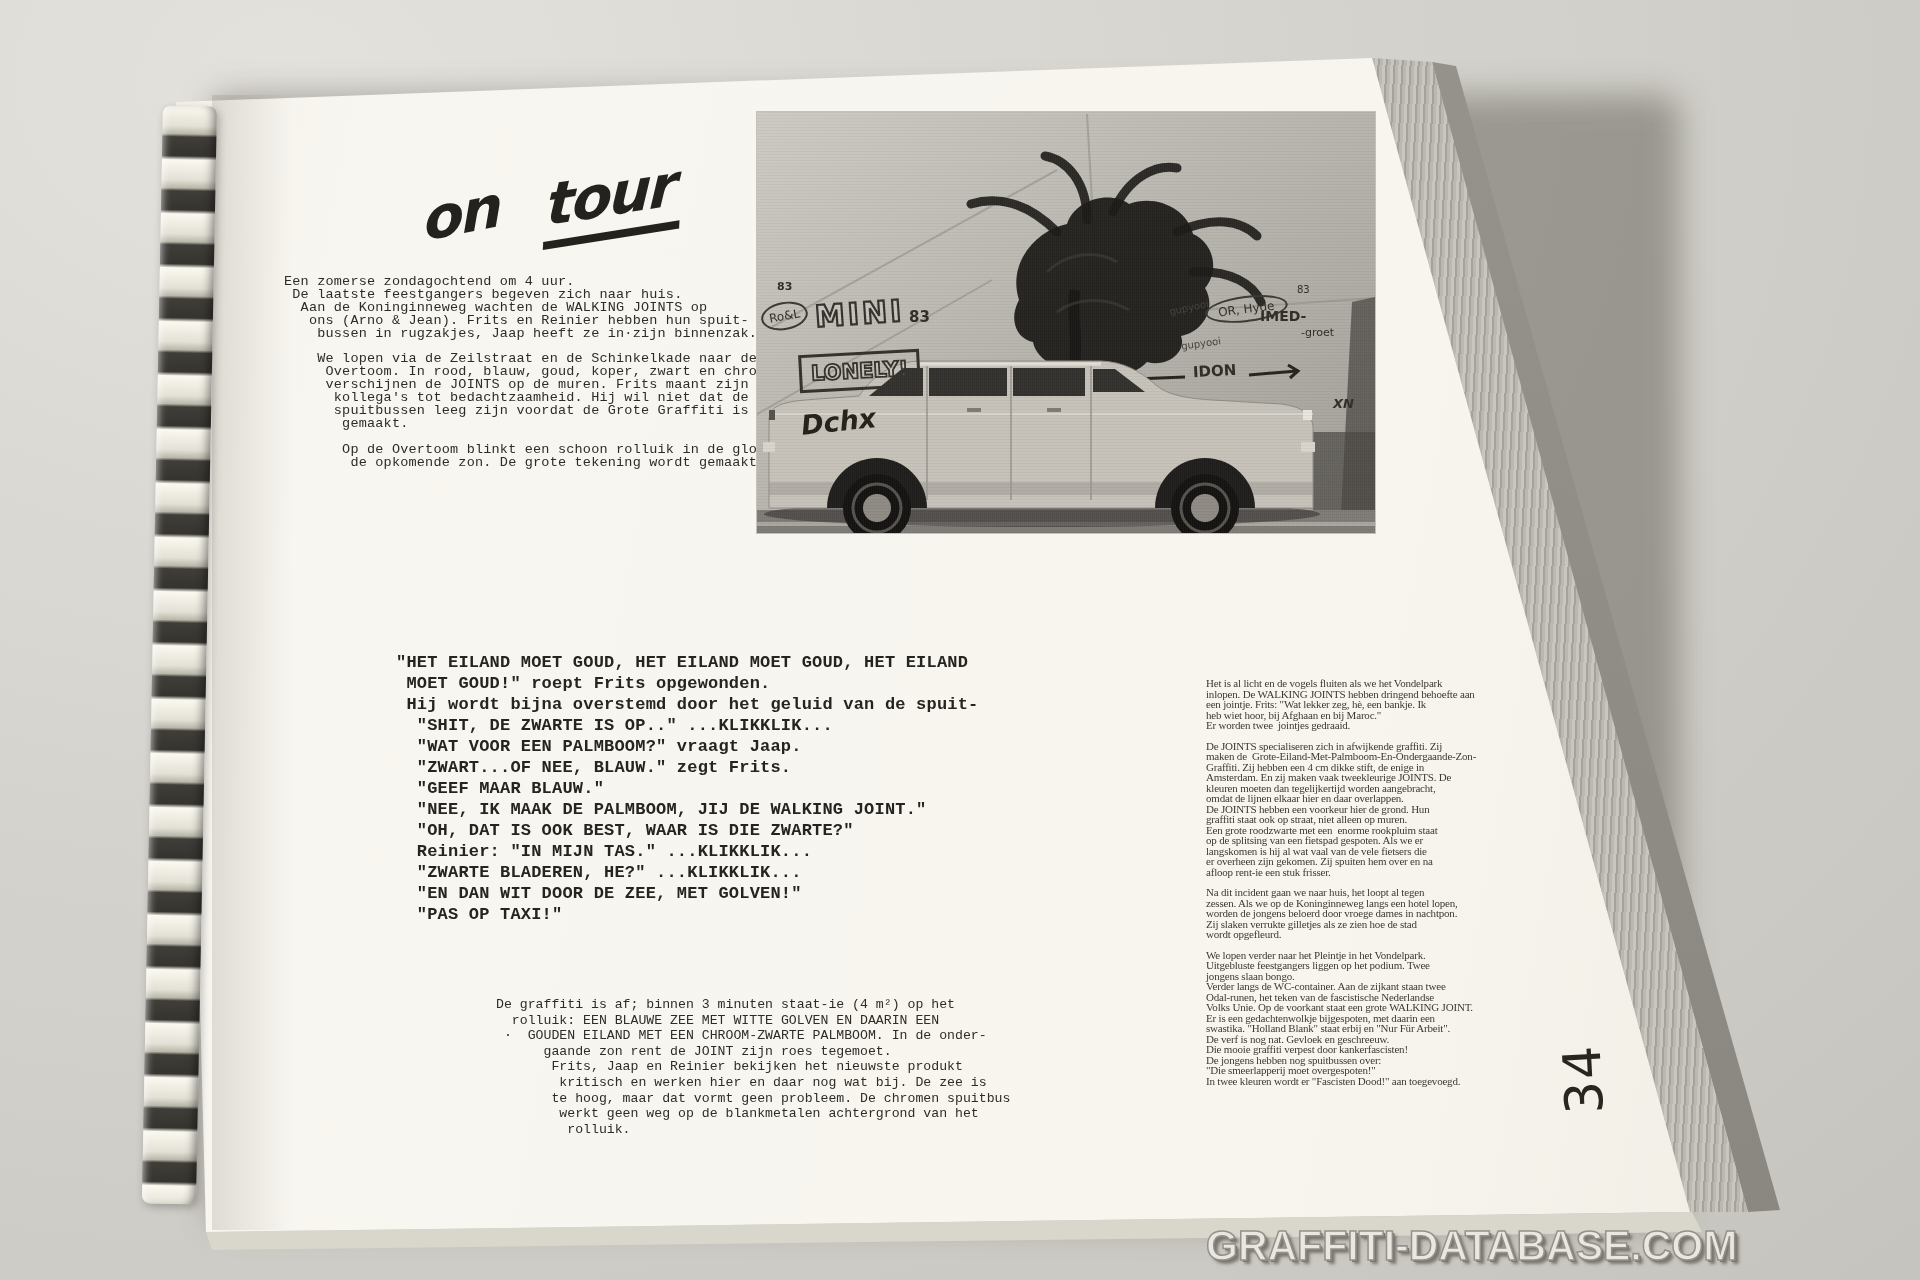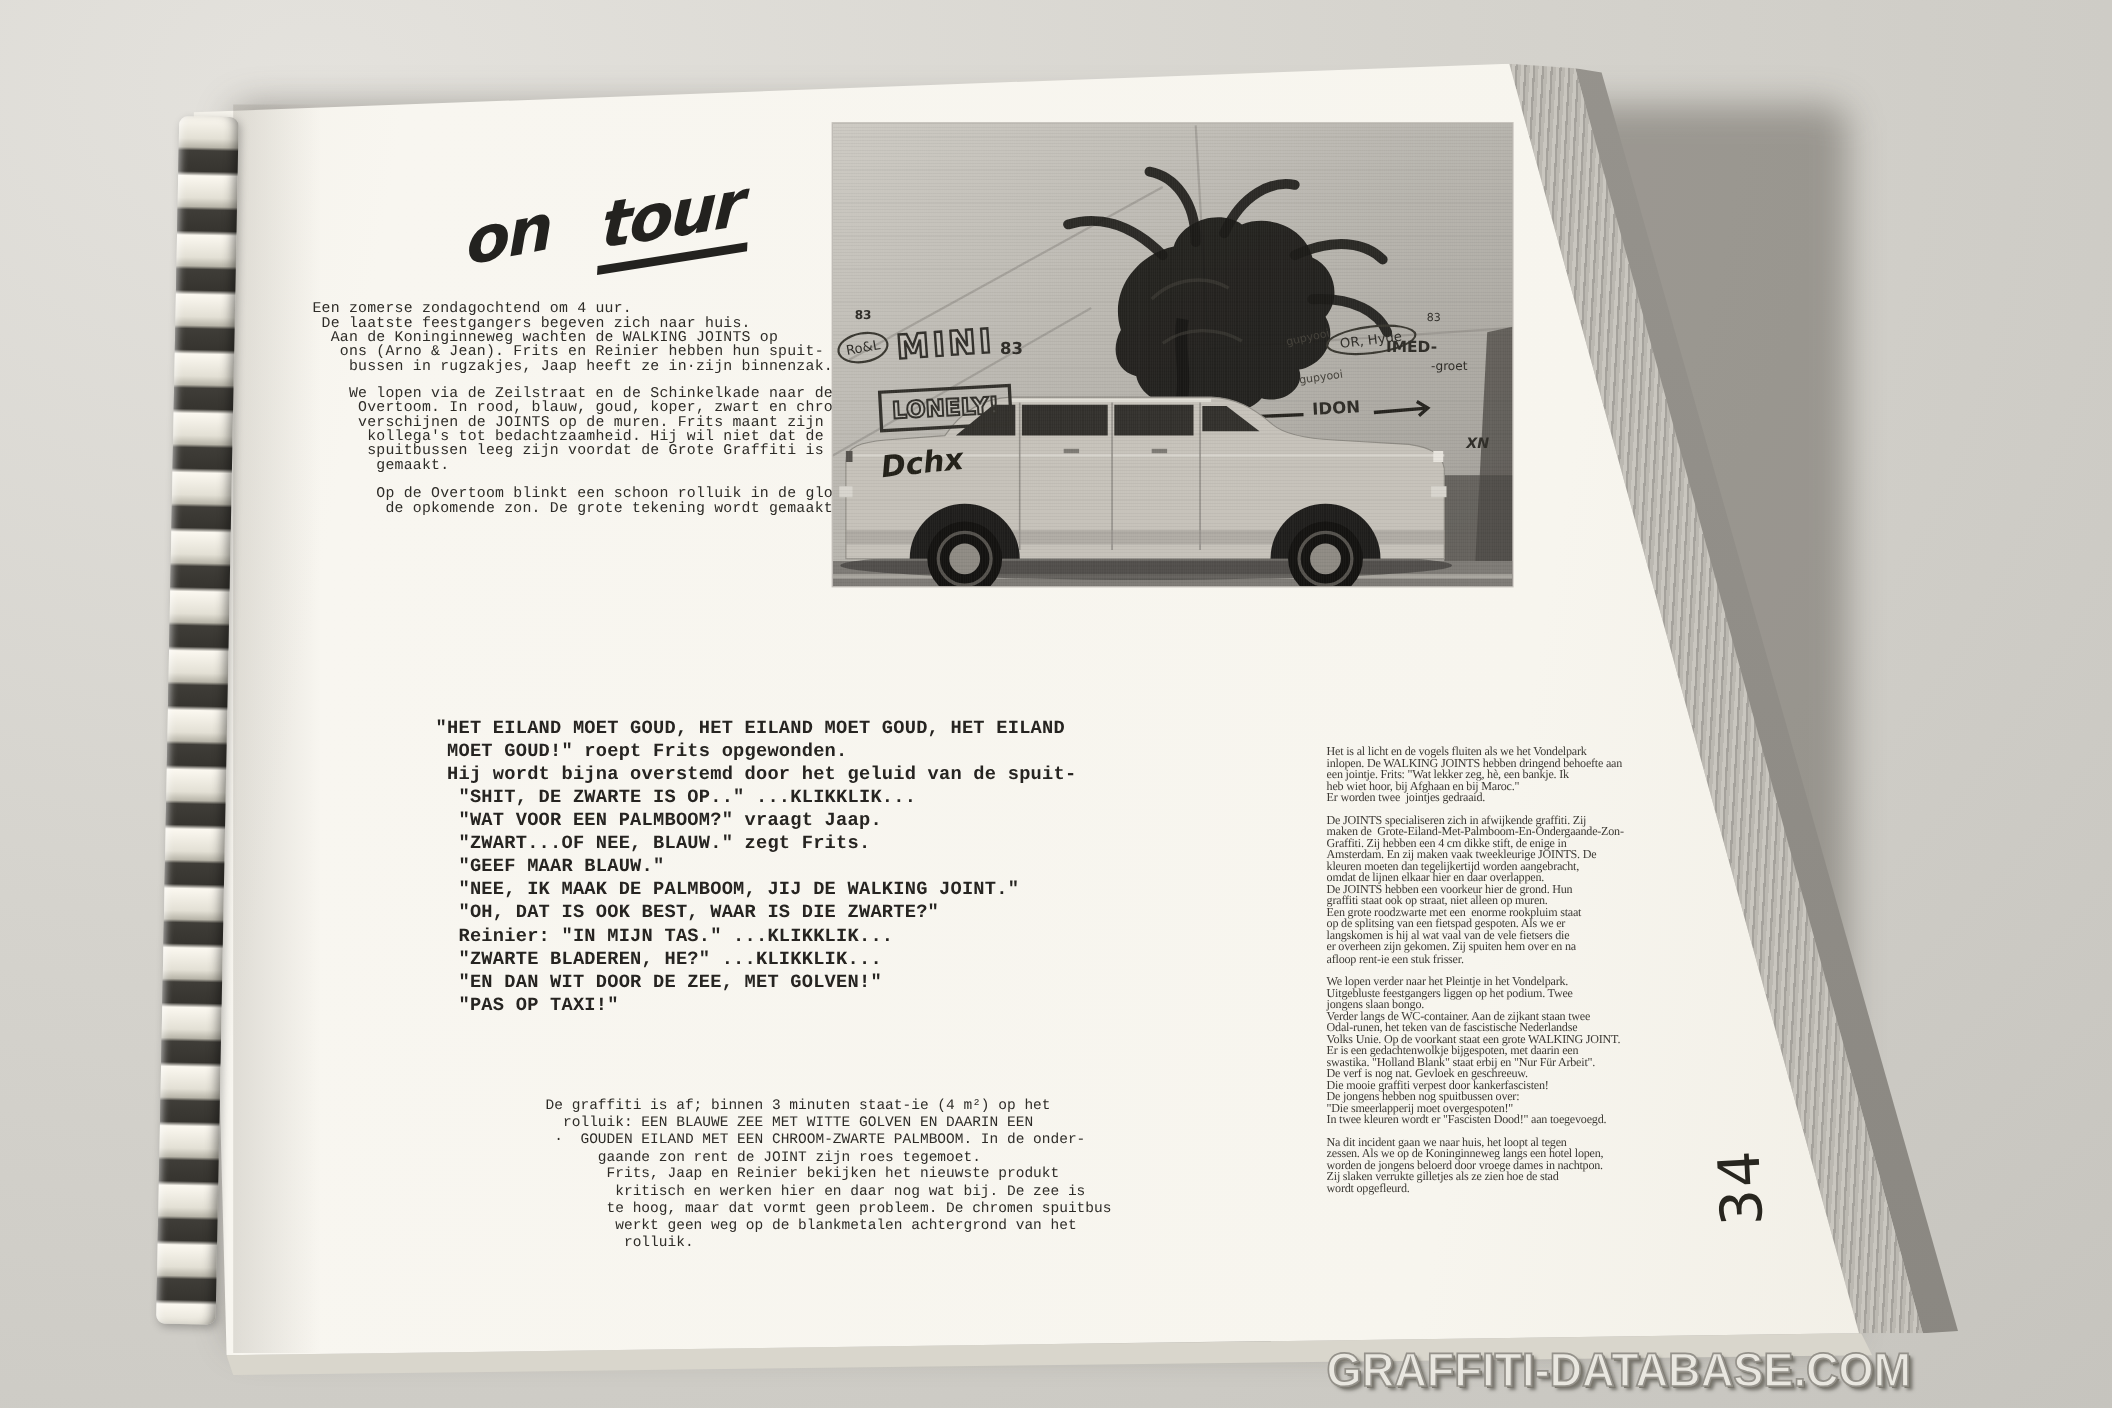--- a/index.html
+++ b/index.html
@@ -161,40 +161,40 @@
         <div class="tl">omdat de lijnen elkaar hier en daar overlappen.</div>
         <div class="tl">De JOINTS hebben een voorkeur hier de grond. Hun</div>
         <div class="tl">graffiti staat ook op straat, niet alleen op muren.</div>
         <div class="tl">Een grote roodzwarte met een  enorme rookpluim staat</div>
         <div class="tl">op de splitsing van een fietspad gespoten. Als we er</div>
         <div class="tl">langskomen is hij al wat vaal van de vele fietsers die</div>
         <div class="tl">er overheen zijn gekomen. Zij spuiten hem over en na</div>
         <div class="tl">afloop rent-ie een stuk frisser.</div>
       </div>
     <div class="para">
+        <div class="tl">Na dit incident gaan we naar huis, het loopt al tegen</div>
+        <div class="tl">zessen. Als we op de Koninginneweg langs een hotel lopen,</div>
+        <div class="tl">worden de jongens beloerd door vroege dames in nachtpon.</div>
+        <div class="tl">Zij slaken verrukte gilletjes als ze zien hoe de stad</div>
+        <div class="tl">wordt opgefleurd.</div>
+      </div>
+    <div class="para">
         <div class="tl">We lopen verder naar het Pleintje in het Vondelpark.</div>
         <div class="tl">Uitgebluste feestgangers liggen op het podium. Twee</div>
         <div class="tl">jongens slaan bongo.</div>
         <div class="tl">Verder langs de WC-container. Aan de zijkant staan twee</div>
         <div class="tl">Odal-runen, het teken van de fascistische Nederlandse</div>
         <div class="tl">Volks Unie. Op de voorkant staat een grote WALKING JOINT.</div>
         <div class="tl">Er is een gedachtenwolkje bijgespoten, met daarin een</div>
         <div class="tl">swastika. "Holland Blank" staat erbij en "Nur Für Arbeit".</div>
         <div class="tl">De verf is nog nat. Gevloek en geschreeuw.</div>
         <div class="tl">Die mooie graffiti verpest door kankerfascisten!</div>
         <div class="tl">De jongens hebben nog spuitbussen over:</div>
         <div class="tl">"Die smeerlapperij moet overgespoten!"</div>
         <div class="tl">In twee kleuren wordt er "Fascisten Dood!" aan toegevoegd.</div>
-      </div>
-    <div class="para">
-        <div class="tl">Na dit incident gaan we naar huis, het loopt al tegen</div>
-        <div class="tl">zessen. Als we op de Koninginneweg langs een hotel lopen,</div>
-        <div class="tl">worden de jongens beloerd door vroege dames in nachtpon.</div>
-        <div class="tl">Zij slaken verrukte gilletjes als ze zien hoe de stad</div>
-        <div class="tl">wordt opgefleurd.</div>
       </div>
   </div>
 
   <div class="photo">
     <svg width="618" height="421" viewBox="0 0 618 421">
       <defs>
         <linearGradient id="wallg" x1="0" y1="0" x2="1" y2="1">
           <stop offset="0" stop-color="#cdcac3"></stop>
           <stop offset="0.5" stop-color="#b7b4ad"></stop>
           <stop offset="1" stop-color="#a19e98"></stop>

